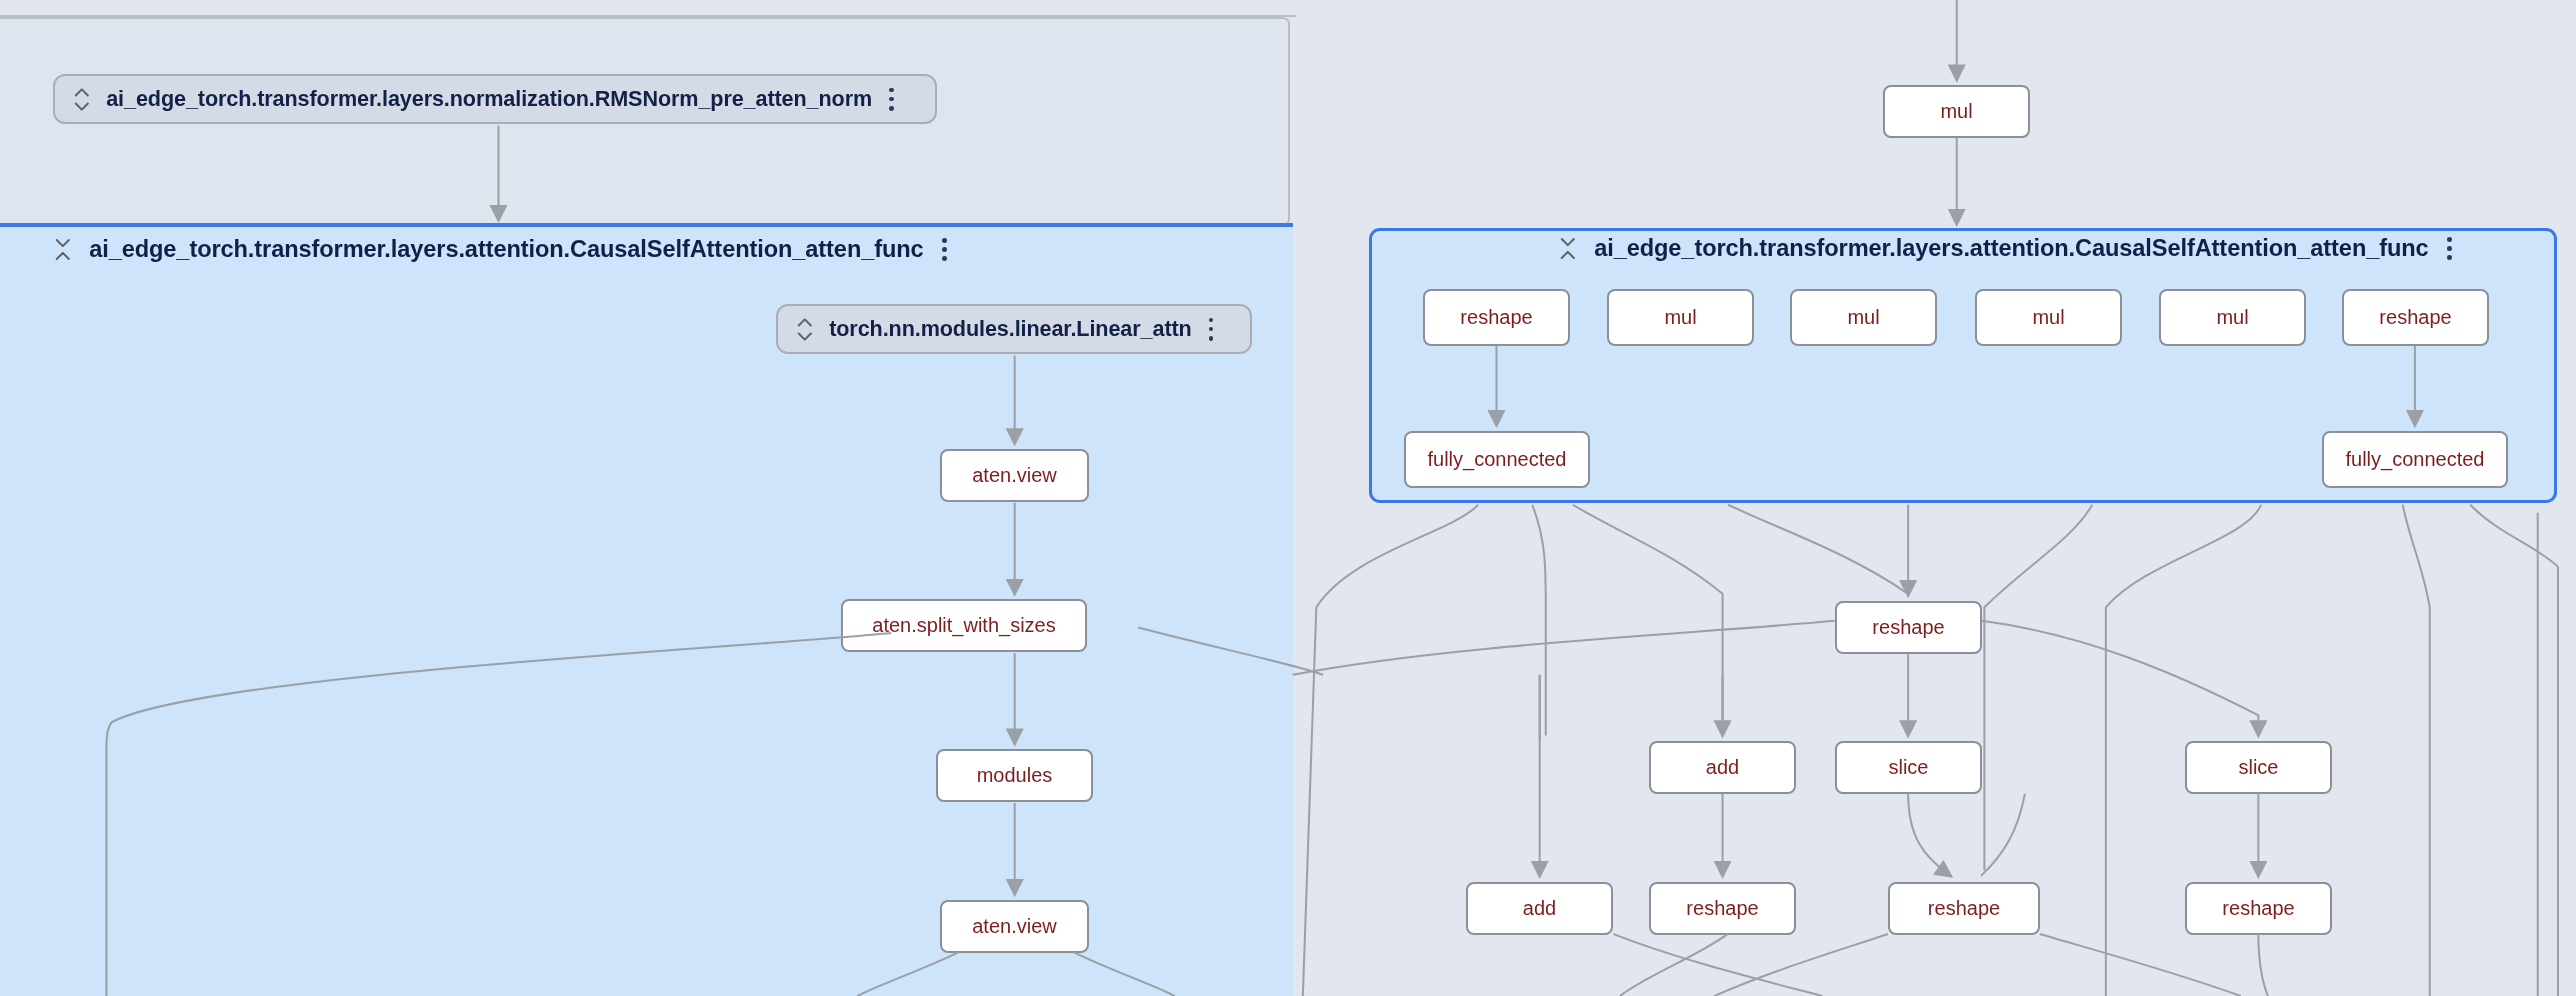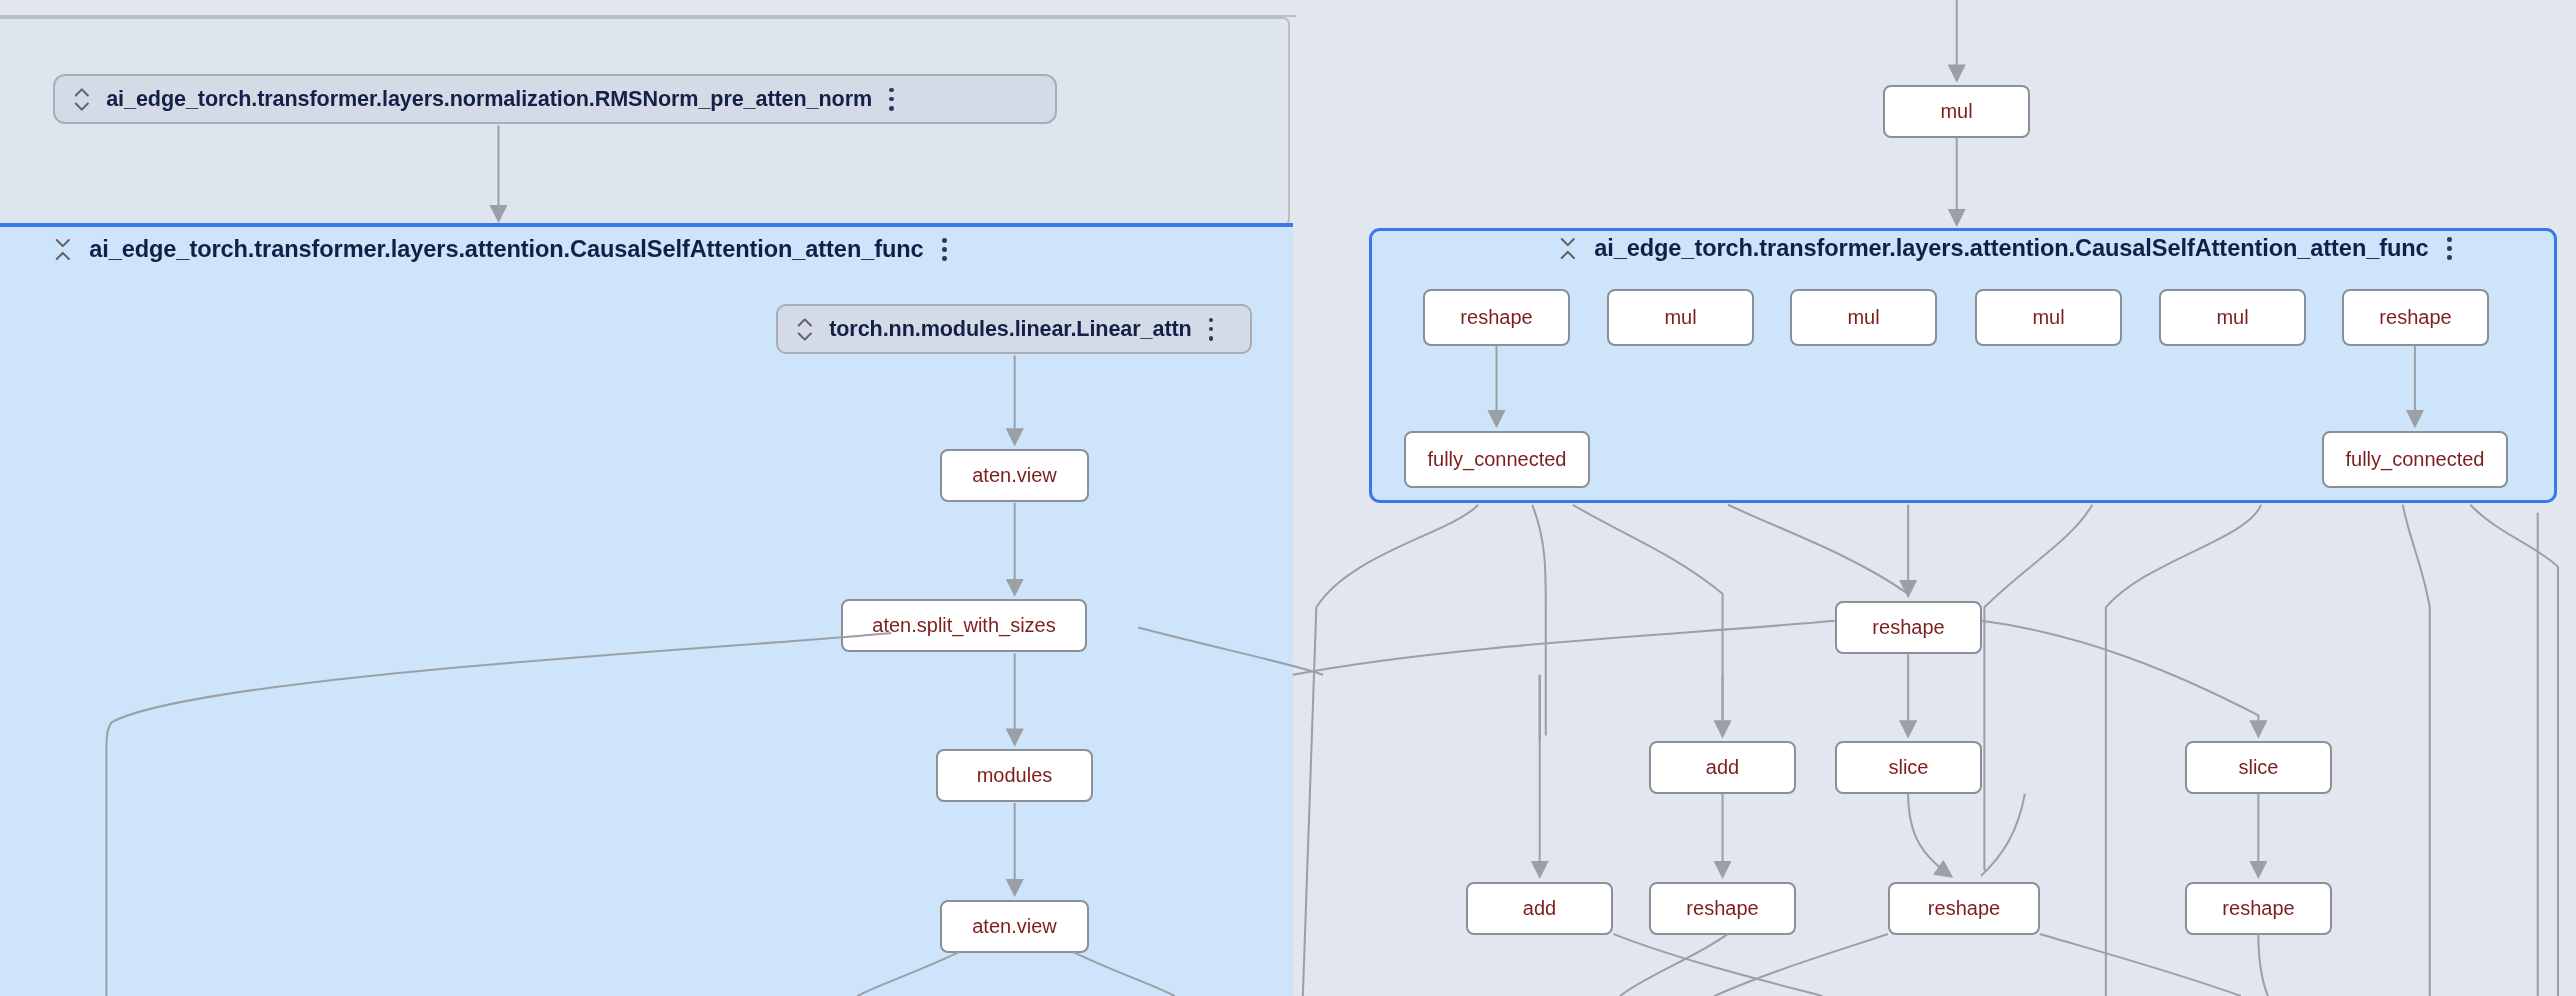--- a/index.html
+++ b/index.html
@@ -146,21 +146,21 @@
 </head>
 <body>
 
 <div id="stage">
 
   <div class="top-rule"></div>
 
   <div class="group gray" style="left:-13.5px; top:17px; width:1303px; height:209px;"></div>
 
 
-  <div class="pill" style="left:53px; top:74px; width:1004px;text-align:right;">
+  <div class="pill" style="left:53px; top:74px; width:884px;text-align:right;">
     <span class="icon icon-expand">
       <svg viewBox="0 0 26 40" width="17.6" height="27">
         <polyline points="4,14 13,5 22,14" stroke="#5f6368" stroke-width="3" fill="none" stroke-linecap="round" stroke-linejoin="round"></polyline>
         <polyline points="4,26 13,35 22,26" stroke="#5f6368" stroke-width="3" fill="none" stroke-linecap="round" stroke-linejoin="round"></polyline>
       </svg>
     </span>
     <span class="pill-title">ai_edge_torch.transformer.layers.normalization.RMSNorm_pre_atten_norm</span>
     <span class="icon-more">
       <i></i>
         <i></i>
@@ -178,21 +178,21 @@
       </svg>
     </span>
     <span class="group-title">ai_edge_torch.transformer.layers.attention.CausalSelfAttention_atten_func</span>
     <span class="icon-more">
       <i></i>
         <i></i>
         <i></i>
     </span>
   </div>
 
-  <div class="pill" style="left:776px; top:304px; width:476px;border-radius:10px;">
+  <div class="pill" style="left:776px; top:304px; width:476px;">
     <span class="icon icon-expand">
       <svg viewBox="0 0 26 40" width="17.6" height="27">
         <polyline points="4,14 13,5 22,14" stroke="#5f6368" stroke-width="3" fill="none" stroke-linecap="round" stroke-linejoin="round"></polyline>
         <polyline points="4,26 13,35 22,26" stroke="#5f6368" stroke-width="3" fill="none" stroke-linecap="round" stroke-linejoin="round"></polyline>
       </svg>
     </span>
     <span class="pill-title">torch.nn.modules.linear.Linear_attn</span>
     <span class="icon-more">
       <i></i>
         <i></i>

